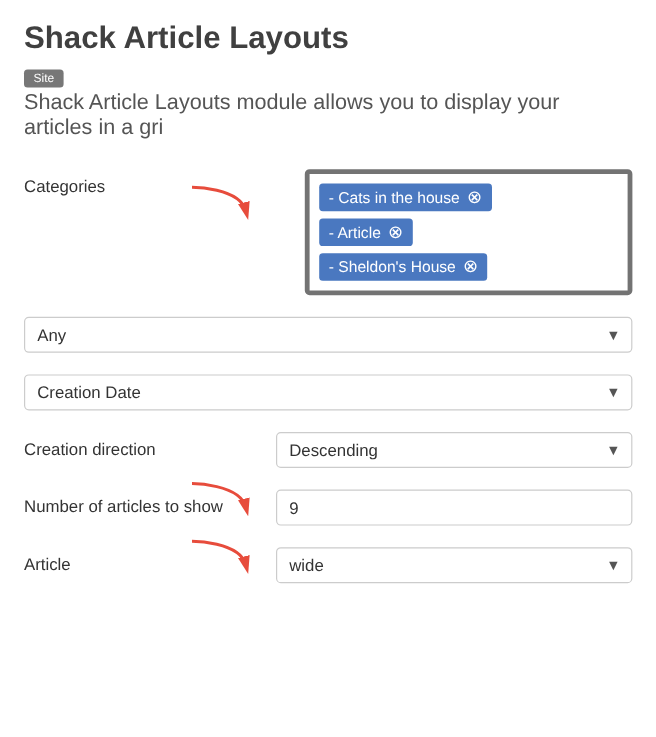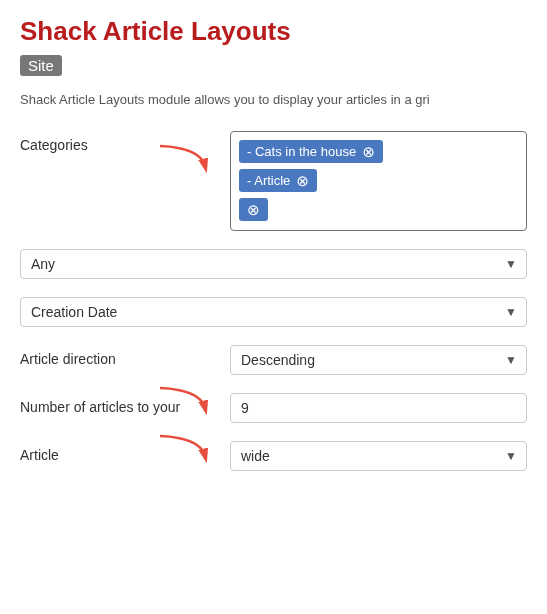--- a/index.html
+++ b/index.html
@@ -14,37 +14,37 @@
       color: #333;
       background: #fff;
       width: 547px;
       min-height: 614px;
       padding: 16px 20px;
     }
 
     .page-title {
       font-size: 26px;
       font-weight: bold;
-      color: #b91c1c;
+      color: #404040;
       margin-bottom: 8px;
     }
 
     .site-badge {
       display: inline-block;
       background: #777;
       color: #fff;
-      font-size: 15px;
+      font-size: 10px;
       padding: 2px 8px;
       border-radius: 3px;
-      margin-bottom: 16px;
+      margin-bottom: 2px;
     }
 
     .description {
       color: #555;
-      font-size: 13px;
+      font-size: 18px;
       margin-bottom: 24px;
     }
 
     .form-row {
       display: flex;
       align-items: flex-start;
       margin-bottom: 18px;
     }
 
     .form-label {
@@ -54,28 +54,29 @@
       color: #333;
       padding-top: 6px;
     }
 
     .form-control-wrap {
       flex: 1;
       position: relative;
     }
 
     .categories-box {
-      border: 1px solid #737373;
+      border: 4px solid #737373;
       border-radius: 4px;
       padding: 8px;
       min-height: 100px;
       background: #fff;
       display: flex;
       flex-direction: column;
       gap: 6px;
+      margin-left: 24px;
     }
 
     .tag {
       display: inline-flex;
       align-items: center;
       background: #4a78c0;
       color: #fff;
       border-radius: 3px;
       padding: 4px 8px;
       font-size: 13px;
@@ -163,20 +164,21 @@
     <div class="categories-box">
       <div class="tag">
         <span>- Cats in the house</span>
         <span class="tag-remove">⊗</span>
       </div>
       <div class="tag">
         <span>- Article</span>
         <span class="tag-remove">⊗</span>
       </div>
       <div class="tag">
+        <span>- Sheldon's House</span>
         <span class="tag-remove">⊗</span>
       </div>
     </div>
   </div>
 </div>
 
 
 <div class="form-row">
   <div class="form-control-wrap">
     <div class="select-wrapper">
@@ -200,35 +202,35 @@
         <option>Hits</option>
         <option>Random</option>
       </select>
       <span class="select-arrow">▼</span>
     </div>
   </div>
 </div>
 
 
 <div class="form-row">
-  <div class="form-label">Article direction</div>
+  <div class="form-label">Creation direction</div>
   <div class="form-control-wrap">
     <div class="select-wrapper">
       <select>
         <option selected="">Descending</option>
         <option>Ascending</option>
       </select>
       <span class="select-arrow">▼</span>
     </div>
   </div>
 </div>
 
 
 <div class="form-row relative-row">
-  <div class="form-label">Number of articles to your</div>
+  <div class="form-label">Number of articles to show</div>
   <div class="form-control-wrap">
     
     <svg width="65" height="45" viewBox="0 0 65 45" style="position:absolute;left:-80px;top:-10px;">
       <defs>
         <marker id="arrowhead2" markerWidth="6" markerHeight="4" refX="3" refY="2" orient="auto">
           <polygon points="0 0, 6 2, 0 4" fill="#e74c3c"></polygon>
         </marker>
       </defs>
       <path d="M10,5 C10,5 50,5 55,25" stroke="#e74c3c" stroke-width="2.5" fill="none" marker-end="url(#arrowhead2)"></path>
     </svg>

